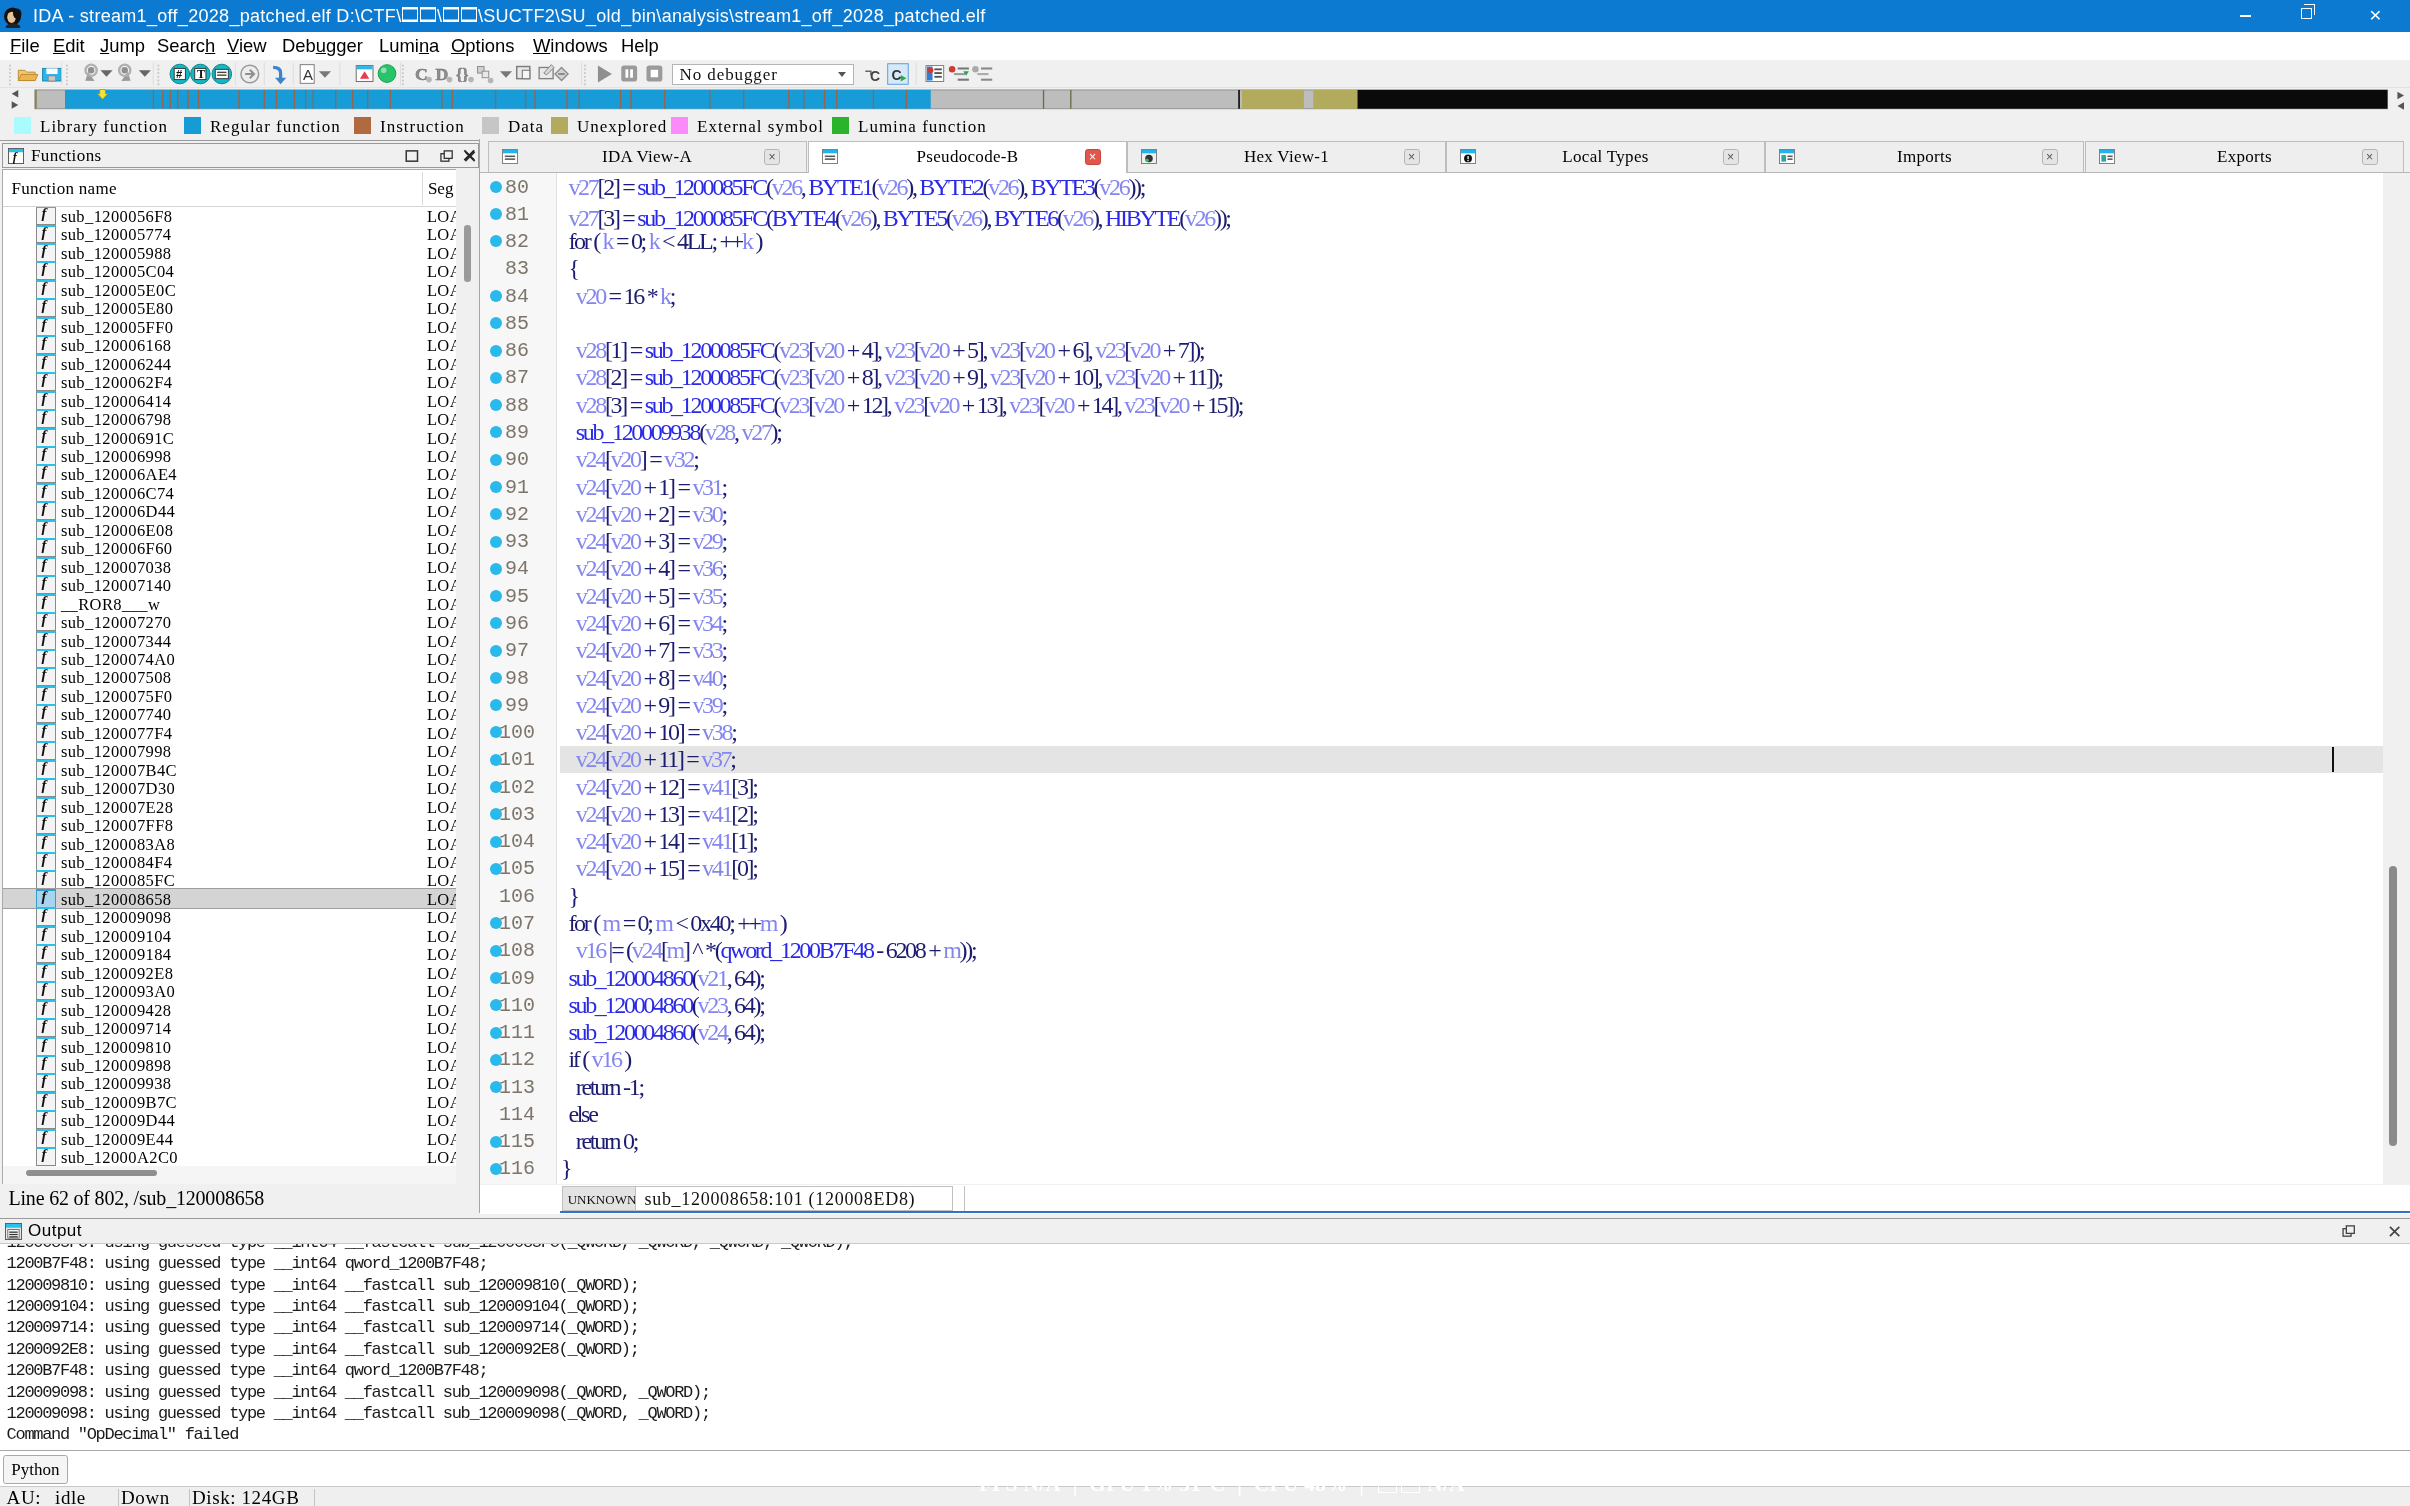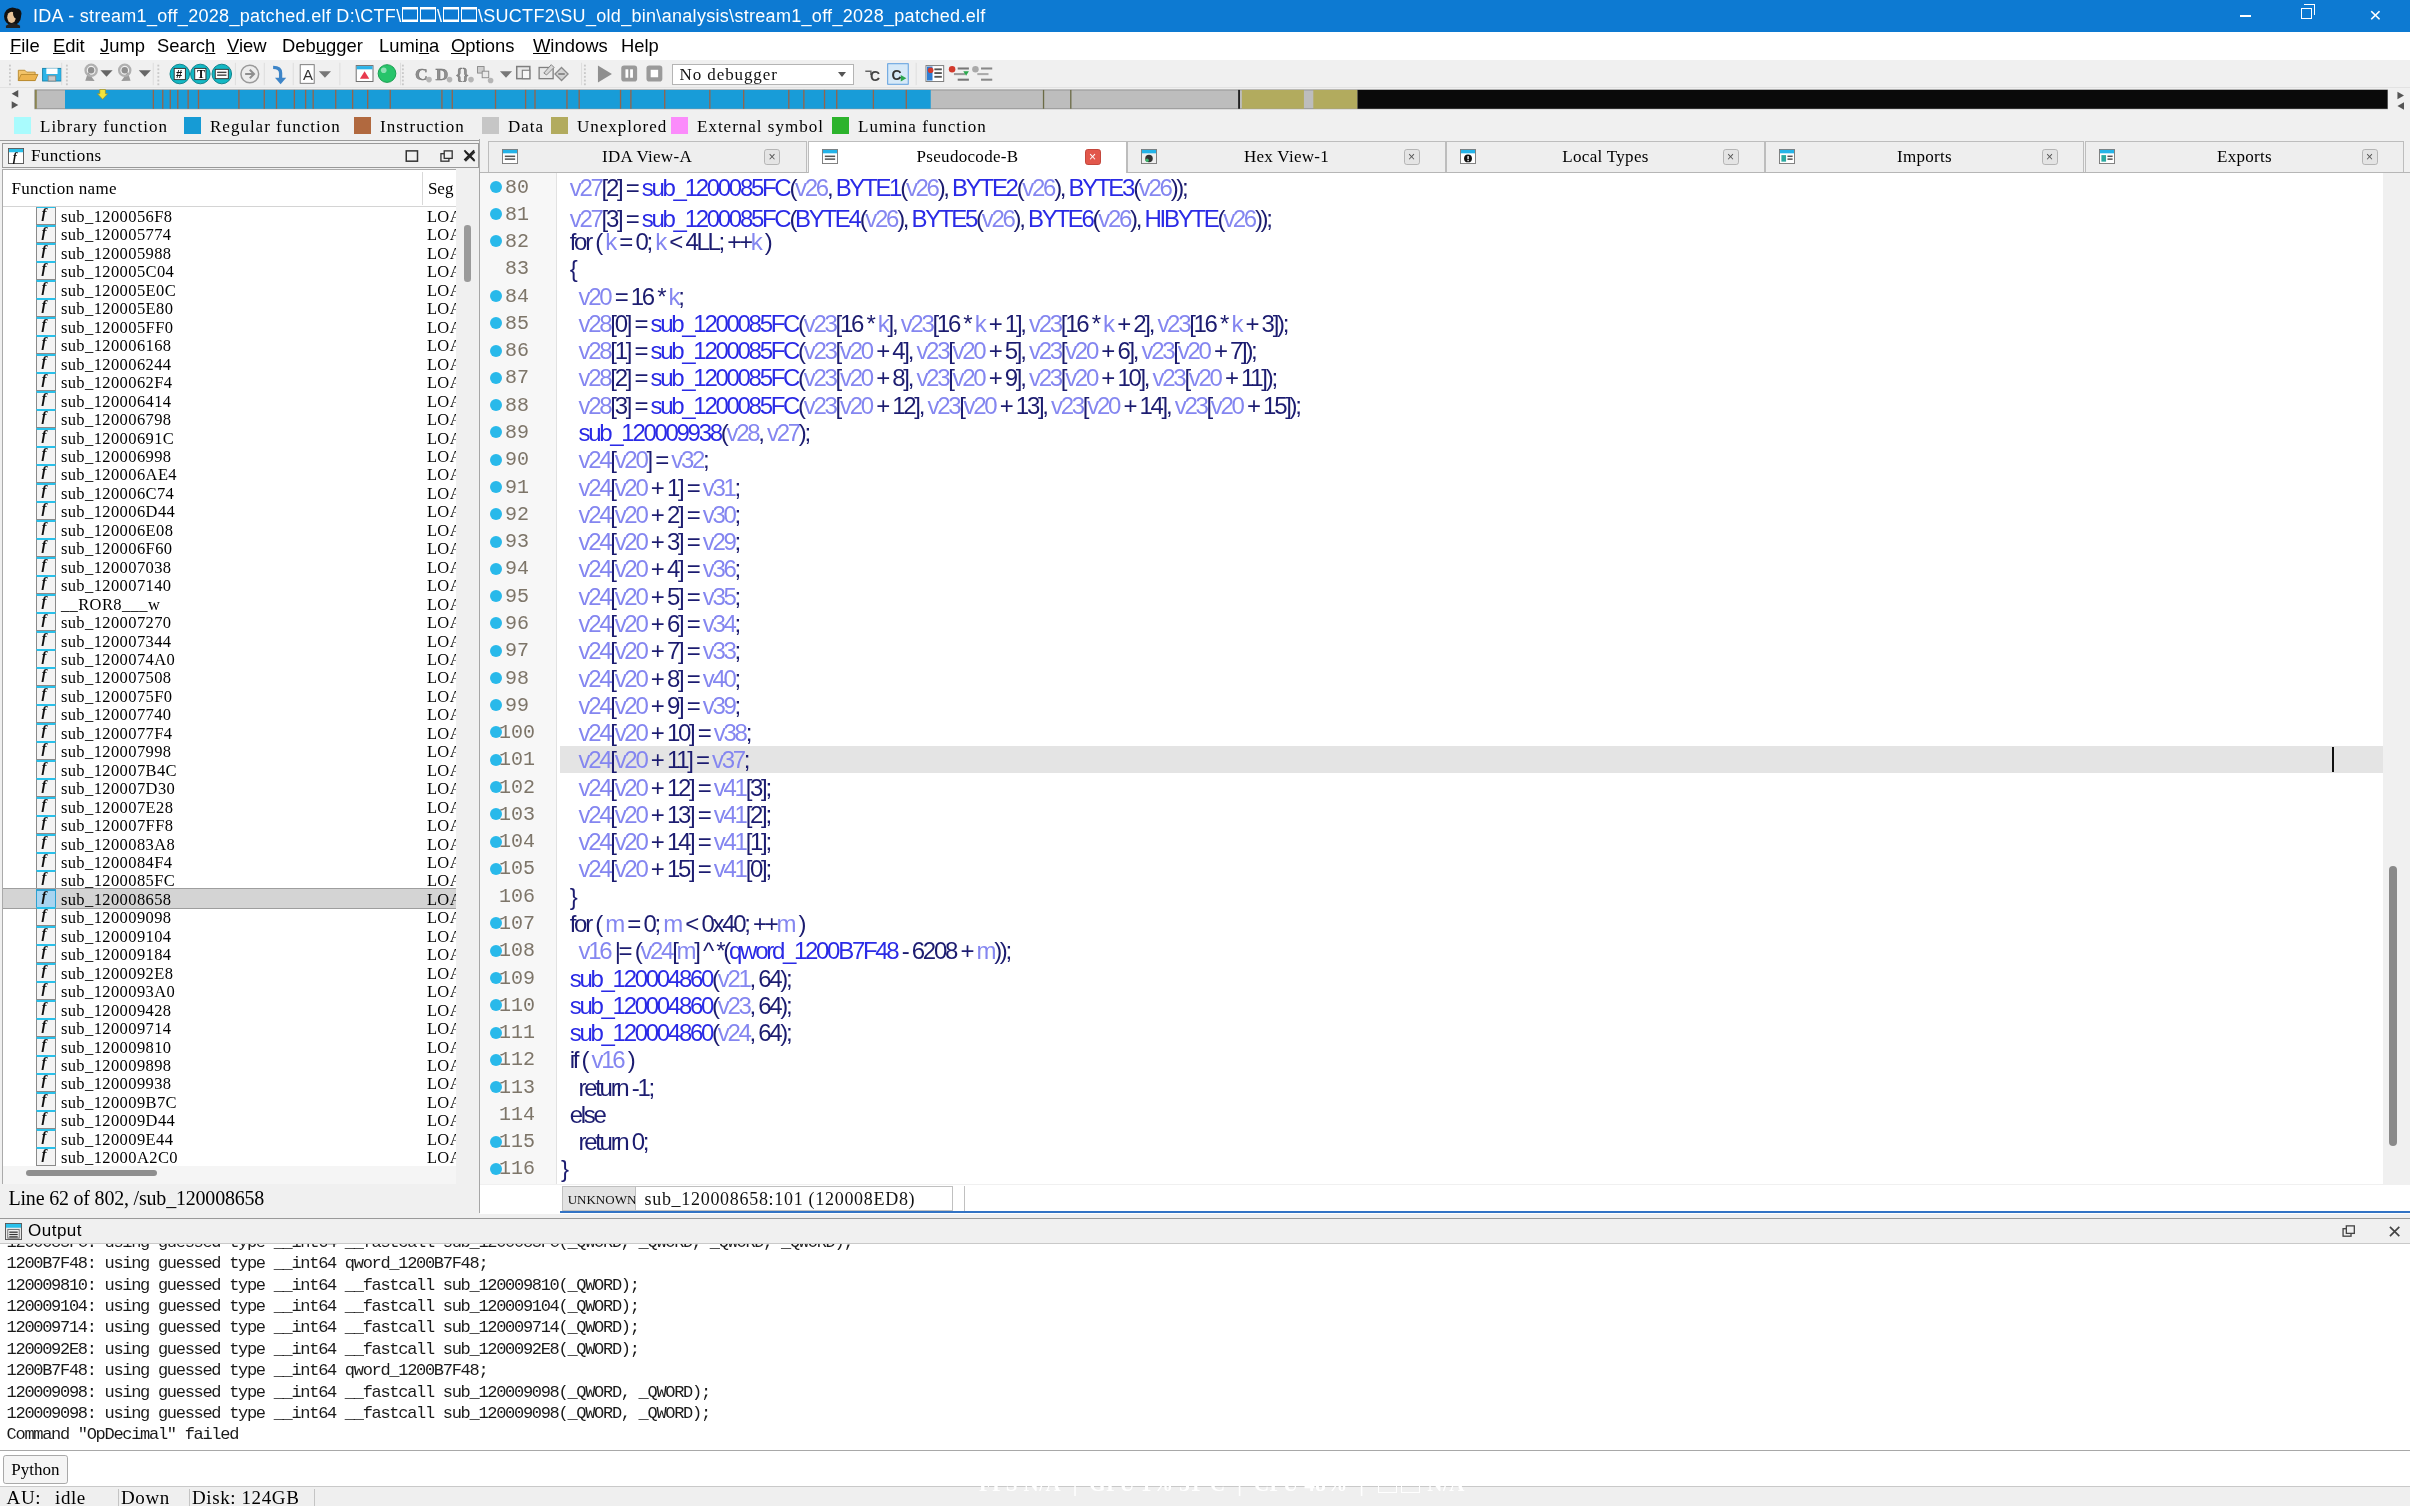--- a/index.html
+++ b/index.html
@@ -55,21 +55,21 @@
 .tab .tlb{position:absolute;width:100%;text-align:center;top:5.6px;font-family:"Liberation Serif",serif;font-size:17px;letter-spacing:0.3px;color:#000}
 .tab .tcl{position:absolute;right:25.4px;top:7.5px;width:16px;height:16px;background:#e4e4e4;border:0.9px solid #b5b5b5;border-radius:2.8px;color:#555;font-size:12.2px;line-height:14px;text-align:center}
 .tab .tcl.red{background:#e2574b;border-color:#c4473c;color:#fff}
 #codewrap{left:480px;top:173px;width:1903px;height:1011px;background:#fff;overflow:hidden}
 #gutter{position:absolute;left:0;top:0;width:77px;height:1011px;background:#f7f7f7;border-right:0.9px solid #e2e2e2}
 .bp{position:absolute;left:9.8px;width:12.4px;height:12.4px;border-radius:50%;background:#29b9ea}
 .ln{position:absolute;left:0;width:74px;text-align:center;font-family:"Liberation Mono",monospace;font-size:20px;line-height:27px;height:27px;color:#7d7569}
 #hl{position:absolute;left:80px;top:573px;width:1823px;height:27px;background:#e4e4e4}
 #caret{position:absolute;left:1852px;top:574px;width:1.9px;height:24.5px;background:#111}
 #code{position:absolute;left:81px;top:0;width:1822px;height:1011px}
-.cl{position:absolute;left:0;white-space:pre;font-family:Liberation Sans, sans-serif;font-size:24px;letter-spacing:-2.3px;line-height:27px;height:27px;color:#1c1c70}
+.cl{position:absolute;left:0;white-space:pre;font-family:Liberation Serif, serif;font-size:24px;letter-spacing:-2.3px;line-height:27px;height:27px;color:#1c1c70}
 .cl i{font-style:normal;color:#1c1c70}
 .cl v{color:#8486f0}
 .cl b{font-weight:normal;color:#2a2ae6}
 #pvsb{left:2383px;top:173px;width:27px;height:1011px;background:#f0f0f0}
 #pvsb .th{position:absolute;left:5.6px;top:693px;width:8.5px;height:280px;background:#8a8a8a;border-radius:4.2px}
 #pstatus{left:480px;top:1185px;width:1930px;height:29px;background:#fff}
 #pstatus .unk{position:absolute;left:82px;top:0.9px;width:74px;height:25.4px;background:#e3e3e3;border:0.9px solid #c0c0c0;font-family:"Liberation Serif",serif;font-size:13px;letter-spacing:0px;padding:5.6px 0 0 4.7px;color:#111;overflow:hidden}
 #pstatus .loc{position:absolute;left:156px;top:0.9px;width:317px;height:25.4px;border:0.9px solid #c0c0c0;border-left:none;font-family:"Liberation Serif",serif;font-size:18px;letter-spacing:0.7px;padding:1.9px 0 0 8.5px;color:#111}
 #pstatus .sep2{position:absolute;left:484px;top:0.9px;width:0.9px;height:25.4px;background:#c0c0c0}
 #pstatus .blue{position:absolute;left:80px;top:26px;width:1850px;height:1.9px;background:#3273c4}
@@ -762,21 +762,20 @@
       <div class="ln" style="top:955px">115</div>
       <div class="ln" style="top:982px">116</div>
     </div>
   <div id="hl"></div>
   <div id="code">
       <div class="cl" style="top:0.5px"><i>  </i><v>v27</v><i>[2] = </i><b>sub_1200085FC</b><i>(</i><v>v26</v><i>, </i><b>BYTE1</b><i>(</i><v>v26</v><i>), </i><b>BYTE2</b><i>(</i><v>v26</v><i>), </i><b>BYTE3</b><i>(</i><v>v26</v><i>));</i></div>
       <div class="cl" style="top:32px"><i>  </i><v>v27</v><i>[3] = </i><b>sub_1200085FC</b><i>(</i><b>BYTE4</b><i>(</i><v>v26</v><i>), </i><b>BYTE5</b><i>(</i><v>v26</v><i>), </i><b>BYTE6</b><i>(</i><v>v26</v><i>), </i><b>HIBYTE</b><i>(</i><v>v26</v><i>));</i></div>
       <div class="cl" style="top:55px"><i>  for ( </i><v>k</v><i> = 0; </i><v>k</v><i> &lt; 4LL; ++</i><v>k</v><i> )</i></div>
       <div class="cl" style="top:82px"><i>  {</i></div>
       <div class="cl" style="top:110px"><i>    </i><v>v20</v><i> = 16 * </i><v>k</v><i>;</i></div>
-      <div class="cl" style="top:137px"><i>    </i><v>v28</v><i>[0] = </i><b>sub_1200085FC</b><i>(</i><v>v23</v><i>[16 * </i><v>k</v><i>], </i><v>v23</v><i>[16 * </i><v>k</v><i> + 1], </i><v>v23</v><i>[16 * </i><v>k</v><i> + 2], </i><v>v23</v><i>[16 * </i><v>k</v><i> + 3]);</i></div>
       <div class="cl" style="top:164px"><i>    </i><v>v28</v><i>[1] = </i><b>sub_1200085FC</b><i>(</i><v>v23</v><i>[</i><v>v20</v><i> + 4], </i><v>v23</v><i>[</i><v>v20</v><i> + 5], </i><v>v23</v><i>[</i><v>v20</v><i> + 6], </i><v>v23</v><i>[</i><v>v20</v><i> + 7]);</i></div>
       <div class="cl" style="top:191px"><i>    </i><v>v28</v><i>[2] = </i><b>sub_1200085FC</b><i>(</i><v>v23</v><i>[</i><v>v20</v><i> + 8], </i><v>v23</v><i>[</i><v>v20</v><i> + 9], </i><v>v23</v><i>[</i><v>v20</v><i> + 10], </i><v>v23</v><i>[</i><v>v20</v><i> + 11]);</i></div>
       <div class="cl" style="top:219px"><i>    </i><v>v28</v><i>[3] = </i><b>sub_1200085FC</b><i>(</i><v>v23</v><i>[</i><v>v20</v><i> + 12], </i><v>v23</v><i>[</i><v>v20</v><i> + 13], </i><v>v23</v><i>[</i><v>v20</v><i> + 14], </i><v>v23</v><i>[</i><v>v20</v><i> + 15]);</i></div>
       <div class="cl" style="top:246px"><i>    </i><b>sub_120009938</b><i>(</i><v>v28</v><i>, </i><v>v27</v><i>);</i></div>
       <div class="cl" style="top:273px"><i>    </i><v>v24</v><i>[</i><v>v20</v><i>] = </i><v>v32</v><i>;</i></div>
       <div class="cl" style="top:301px"><i>    </i><v>v24</v><i>[</i><v>v20</v><i> + 1] = </i><v>v31</v><i>;</i></div>
       <div class="cl" style="top:328px"><i>    </i><v>v24</v><i>[</i><v>v20</v><i> + 2] = </i><v>v30</v><i>;</i></div>
       <div class="cl" style="top:355px"><i>    </i><v>v24</v><i>[</i><v>v20</v><i> + 3] = </i><v>v29</v><i>;</i></div>
       <div class="cl" style="top:382px"><i>    </i><v>v24</v><i>[</i><v>v20</v><i> + 4] = </i><v>v36</v><i>;</i></div>
       <div class="cl" style="top:410px"><i>    </i><v>v24</v><i>[</i><v>v20</v><i> + 5] = </i><v>v35</v><i>;</i></div>

